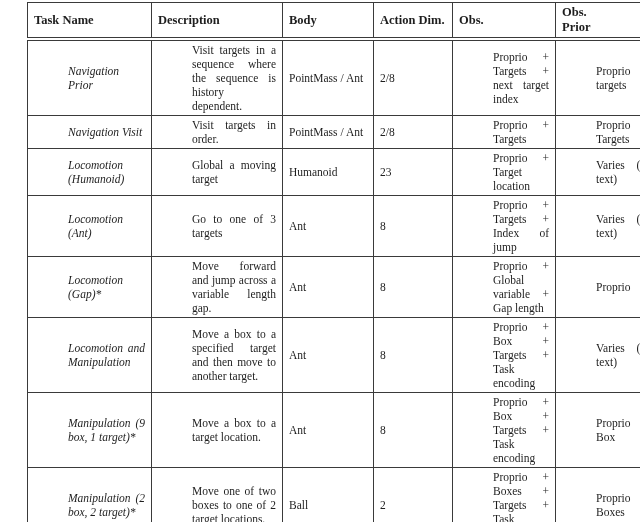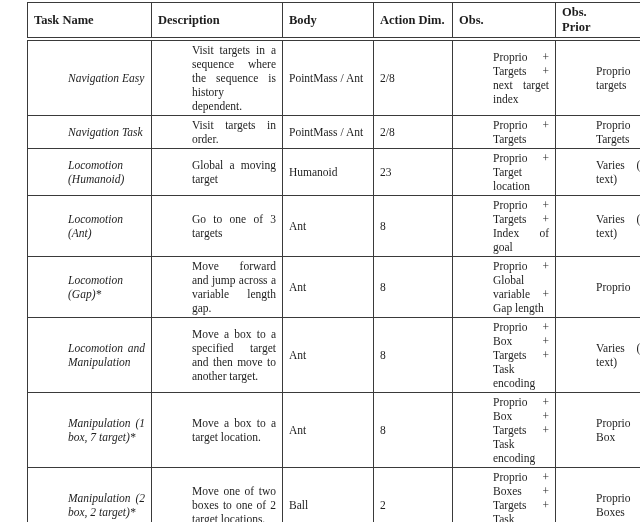--- a/index.html
+++ b/index.html
@@ -77,69 +77,69 @@
           <span class="spread">
             <span>Obs.</span>
             <span>to</span>
           </span>
           <span class="prior-italic">Prior</span>
         </th>
       </tr>
     </thead>
     <tbody id="rows">
         <tr>
-          <td class="italic just">Navigation Easy</td>
+          <td class="italic just">Navigation Prior</td>
           <td class="just">Visit targets in a sequence where the sequence is history dependent.</td>
           <td>PointMass / Ant</td>
           <td>2/8</td>
           <td class="just">Proprio + Targets + next target index</td>
           <td class="just">Proprio + targets</td>
         </tr>
         <tr>
-          <td class="italic just">Navigation Task</td>
+          <td class="italic just">Navigation Visit</td>
           <td class="just">Visit targets in order.</td>
           <td>PointMass / Ant</td>
           <td>2/8</td>
           <td class="just">Proprio + Targets</td>
           <td class="just">Proprio + Targets</td>
         </tr>
         <tr>
           <td class="italic just">Locomotion (Humanoid)</td>
           <td class="just">Global a moving target</td>
           <td>Humanoid</td>
           <td>23</td>
           <td class="just">Proprio + Target location</td>
           <td class="just">Varies (See text)</td>
         </tr>
         <tr>
           <td class="italic just">Locomotion (Ant)</td>
           <td class="just">Go to one of 3 targets</td>
           <td>Ant</td>
           <td>8</td>
-          <td class="just">Proprio + Targets + Index of goal</td>
+          <td class="just">Proprio + Targets + Index of jump</td>
           <td class="just">Varies (See text)</td>
         </tr>
         <tr>
           <td class="italic just">Locomotion (Gap)*</td>
           <td class="just">Move forward and jump across a variable length gap.</td>
           <td>Ant</td>
           <td>8</td>
           <td class="just">Proprio + Global variable + Gap length</td>
           <td class="just">Proprio</td>
         </tr>
         <tr>
           <td class="italic just">Locomotion and Manipulation</td>
           <td class="just">Move a box to a specified target and then move to another target.</td>
           <td>Ant</td>
           <td>8</td>
           <td class="just">Proprio + Box + Targets + Task encoding</td>
           <td class="just">Varies (See text)</td>
         </tr>
         <tr>
-          <td class="italic just">Manipulation (1 box, 7 target)*</td>
+          <td class="italic just">Manipulation (9 box, 1 target)*</td>
           <td class="just">Move a box to a target location.</td>
           <td>Ant</td>
           <td>8</td>
           <td class="just">Proprio + Box + Targets + Task encoding</td>
           <td class="just">Proprio + Box</td>
         </tr>
         <tr>
           <td class="italic just">Manipulation (2 box, 2 target)*</td>
           <td class="just">Move one of two boxes to one of 2 target locations.</td>
           <td>Ball</td>

